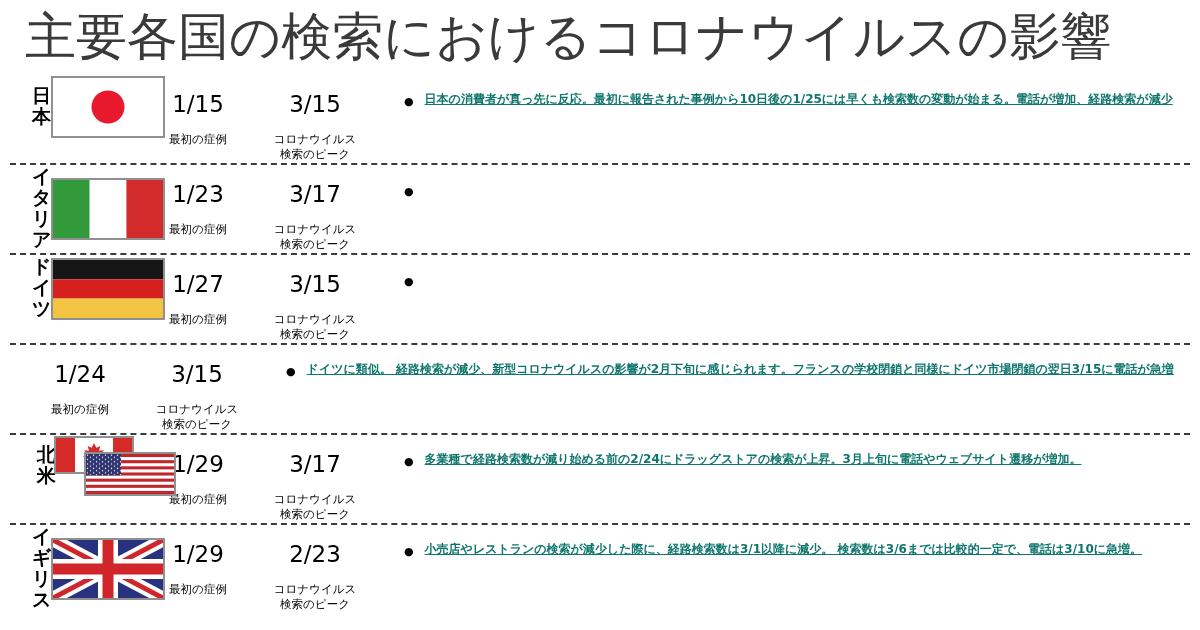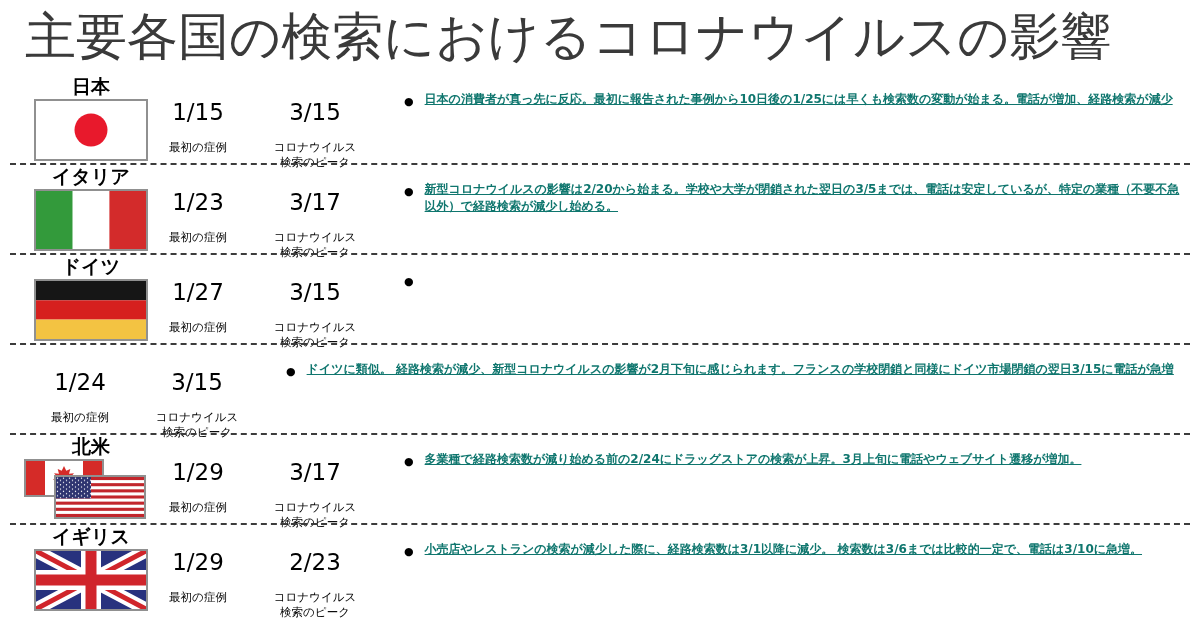--- a/index.html
+++ b/index.html
@@ -12,31 +12,31 @@
     margin:6px 0 8px 25px;
     font-size:51px;font-weight:400;line-height:1.2;
     color:#3a3a3a;letter-spacing:0px;white-space:nowrap;
   }
   .rows{display:flex;flex-direction:column;}
   .row{
     height:88px;box-sizing:border-box;display:flex;
     padding-left:32px;padding-top:1px;align-items:flex-start;
   }
   .separator{border-top:2px dashed #3c3c3c;margin:0 10px;height:0;}
-  .flag-col{width:118px;display:flex;flex-direction:column;align-items:center;flex:none;}
+  .flag-col{width:118px;display:flex;align-items:center;flex:none;}
   .country-label{font-size:19px;font-weight:bold;color:#000;line-height:1.1;margin-bottom:2px;text-align:center;}
   .flag-frame{border:2px solid #909090;line-height:0;background:#fff;}
   .flag-frame svg{display:block;}
   .na-flags{position:relative;width:128px;height:60px;margin-left:-6px;}
   .na-canada{position:absolute;top:0;left:0;z-index:1;}
   .na-us{position:absolute;top:16px;left:30px;z-index:2;}
   .date-col{flex:none;text-align:center;padding-top:16px;}
   .date-col.first{width:96px;}
   .date-col.peak{width:122px;margin-left:8px;}
-  .date-value{font-size:23px;font-weight:400;color:#000;line-height:1.1;margin-top:8px;}
+  .date-value{font-size:23px;font-weight:400;color:#000;line-height:1.1;}
   .date-label{font-size:11.5px;color:#000;line-height:1.3;margin-top:15px;white-space:pre-line;}
   .desc{flex:1;display:flex;padding:15px 18px 0 28px;}
   .bullet{flex:none;font-size:11px;line-height:1;padding-top:5px;margin-right:11px;color:#000;}
   .desc-text{font-size:12px;font-weight:bold;color:#0f766e;line-height:1.42;text-decoration:underline;}
 </style>
 </head>
 <body>
 
 <h1 class="page-title">主要各国の検索におけるコロナウイルスの影響</h1>
 
@@ -83,21 +83,20 @@
       <div class="date-value">1/23</div>
       <div class="date-label">最初の症例</div>
     </div>
     <div class="date-col peak">
       <div class="date-value">3/17</div>
       <div class="date-label">コロナウイルス
 検索のピーク</div>
     </div>
     <div class="desc">
       <span class="bullet">●</span>
-      <span class="desc-text">新型コロナウイルスの影響は2/20から始まる。学校や大学が閉鎖された翌日の3/5までは、電話は安定しているが、特定の業種（不要不急以外）で経路検索が減少し始める。</span>
     </div>
   </div>
   <div class="separator"></div>
 
   <div class="row">
     <div class="flag-col">
       <div class="country-label">ドイツ</div>
       <div class="flag-frame">
         <svg width="110" height="58" viewBox="0 0 110 58">
           <rect width="110" height="19.3" fill="#161616"></rect>

